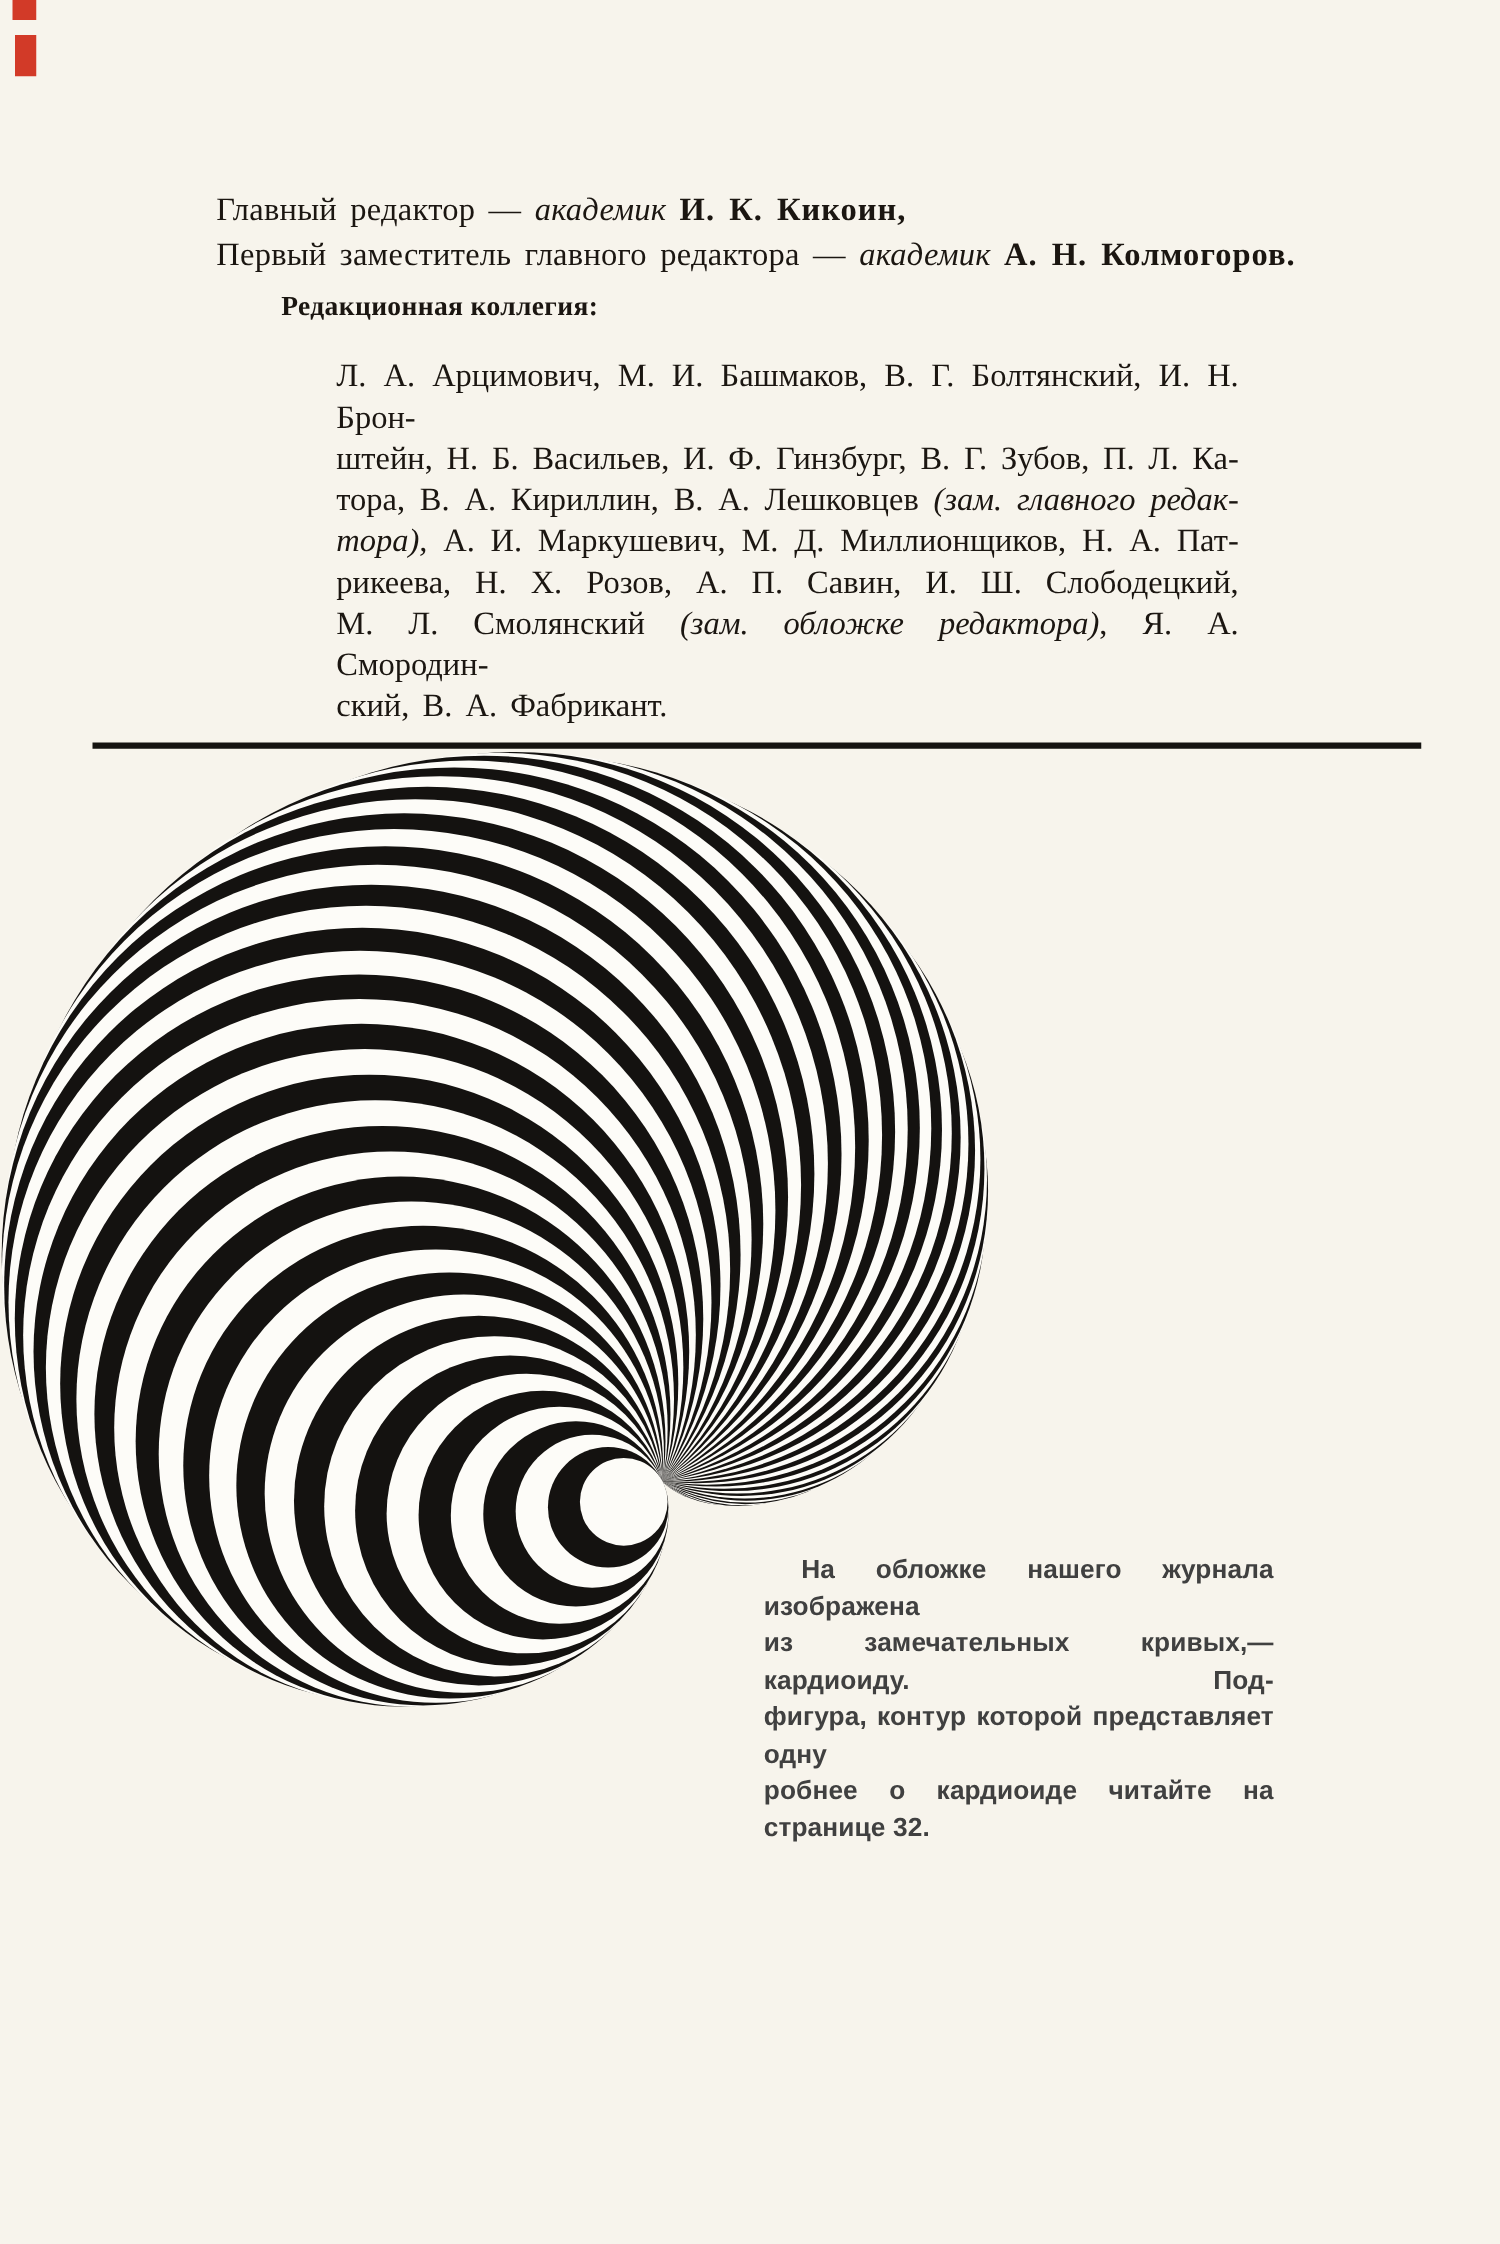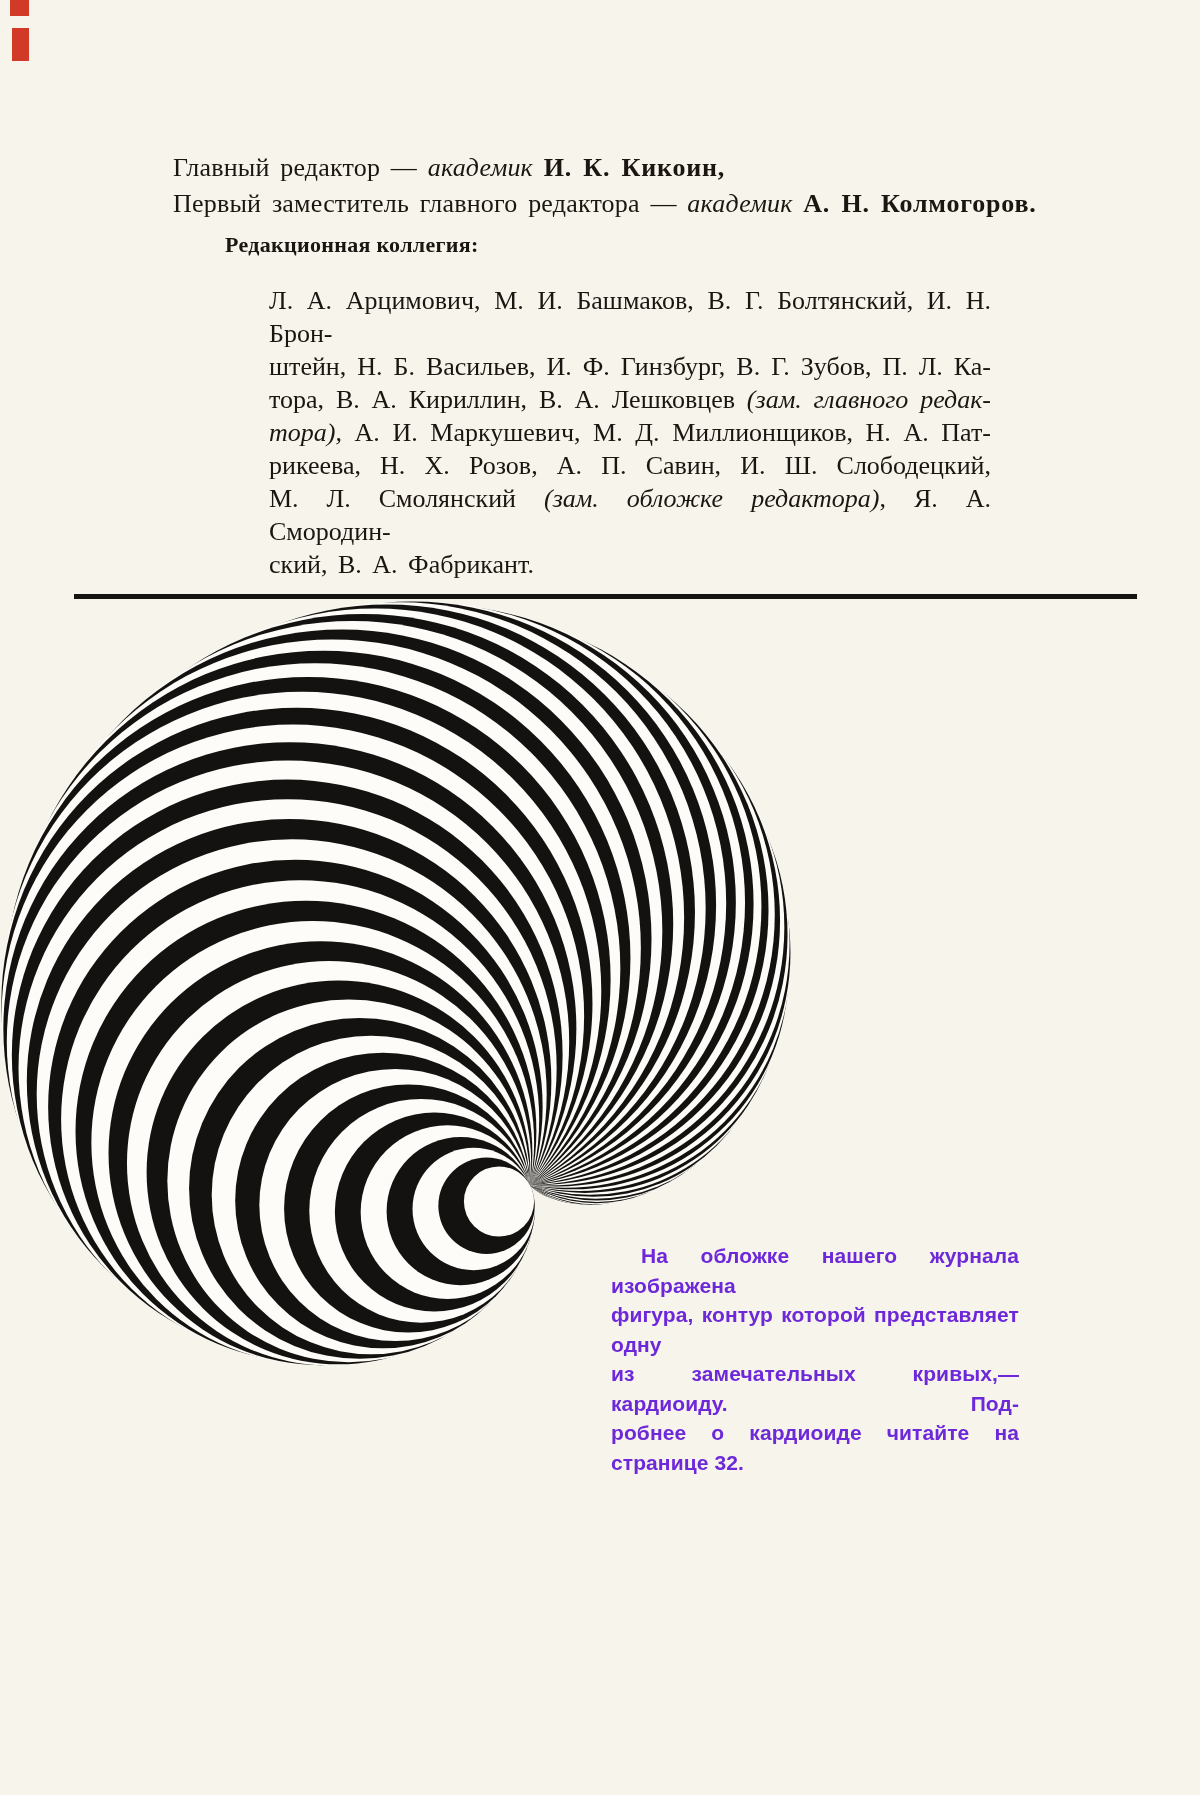--- a/index.html
+++ b/index.html
@@ -41,21 +41,21 @@
   .rule { left:74px; top:594px; width:1063px; height:5px; background:#161411; }
 
   
   svg.fig { left:0; top:0; width:1200px; height:1795px; display:block; }
 
   
   .caption {
     left:567px; top:1241px; width:452px;
     font-family:"Liberation Sans", sans-serif;
     font-weight:bold; font-size:21px; line-height:29.5px;
-    color:#6d28d9; letter-spacing:0.1px;
+    color:#404040; letter-spacing:0.1px;
   }
   .caption .jline:first-child { text-indent:30px; }
 </style>
 </head>
 <body>
 
 <div class="abs scan-mark mark-a"></div>
 <div class="abs scan-mark mark-b"></div>
 
 <div class="abs masthead">
@@ -146,16 +146,16 @@
       <circle cx="447.52" cy="1212.17" r="86.84" fill="#fdfcf8"></circle>
       <circle cx="460.69" cy="1211.15" r="74.08" fill="#141210"></circle>
       <circle cx="473.72" cy="1209.02" r="61.19" fill="#fdfcf8"></circle>
       <circle cx="486.53" cy="1205.79" r="48.18" fill="#141210"></circle>
       <circle cx="499.01" cy="1201.48" r="35.09" fill="#fdfcf8"></circle>
     </g>
 </svg>
 
 <div class="abs caption justify">
     <div class="jline"><span>На обложке нашего журнала изображена</span></div>
+    <div class="jline"><span>из замечательных кривых,— кардиоиду. Под-</span></div>
     <div class="jline"><span>фигура, контур которой представляет одну</span></div>
-    <div class="jline"><span>из замечательных кривых,— кардиоиду. Под-</span></div>
     <div class="jline jline-last"><span>робнее о кардиоиде читайте на странице 32.</span></div>
   </div>
 
 </body></html>

